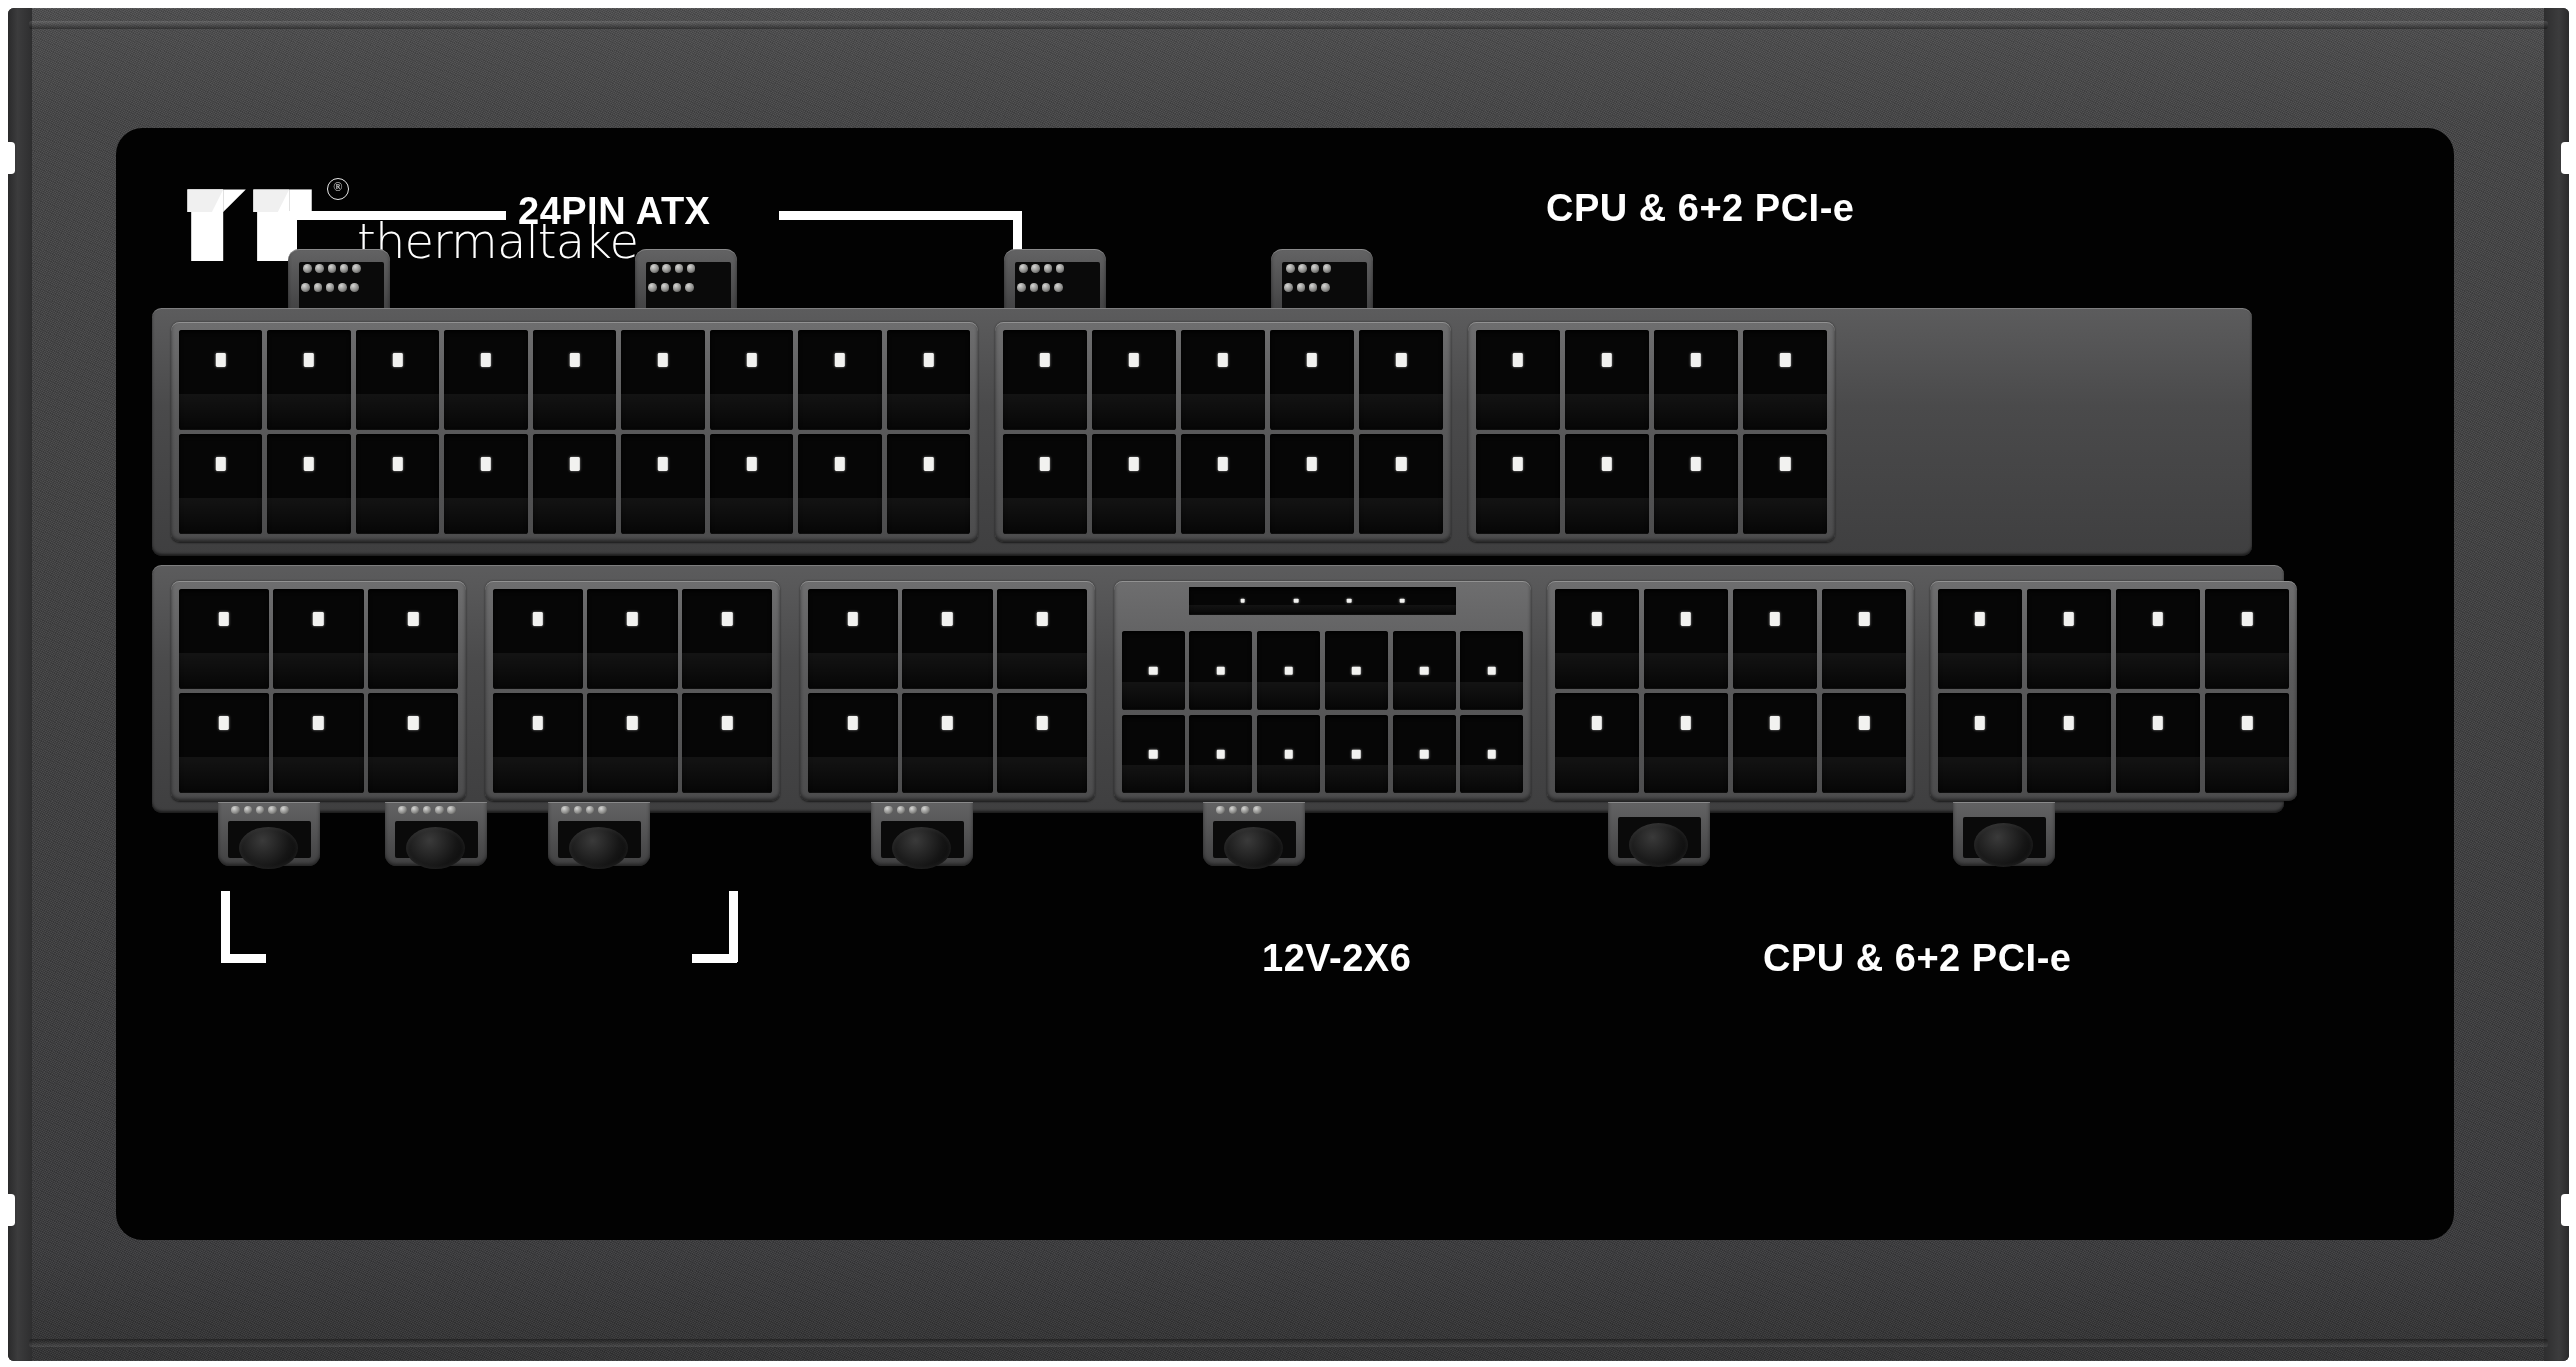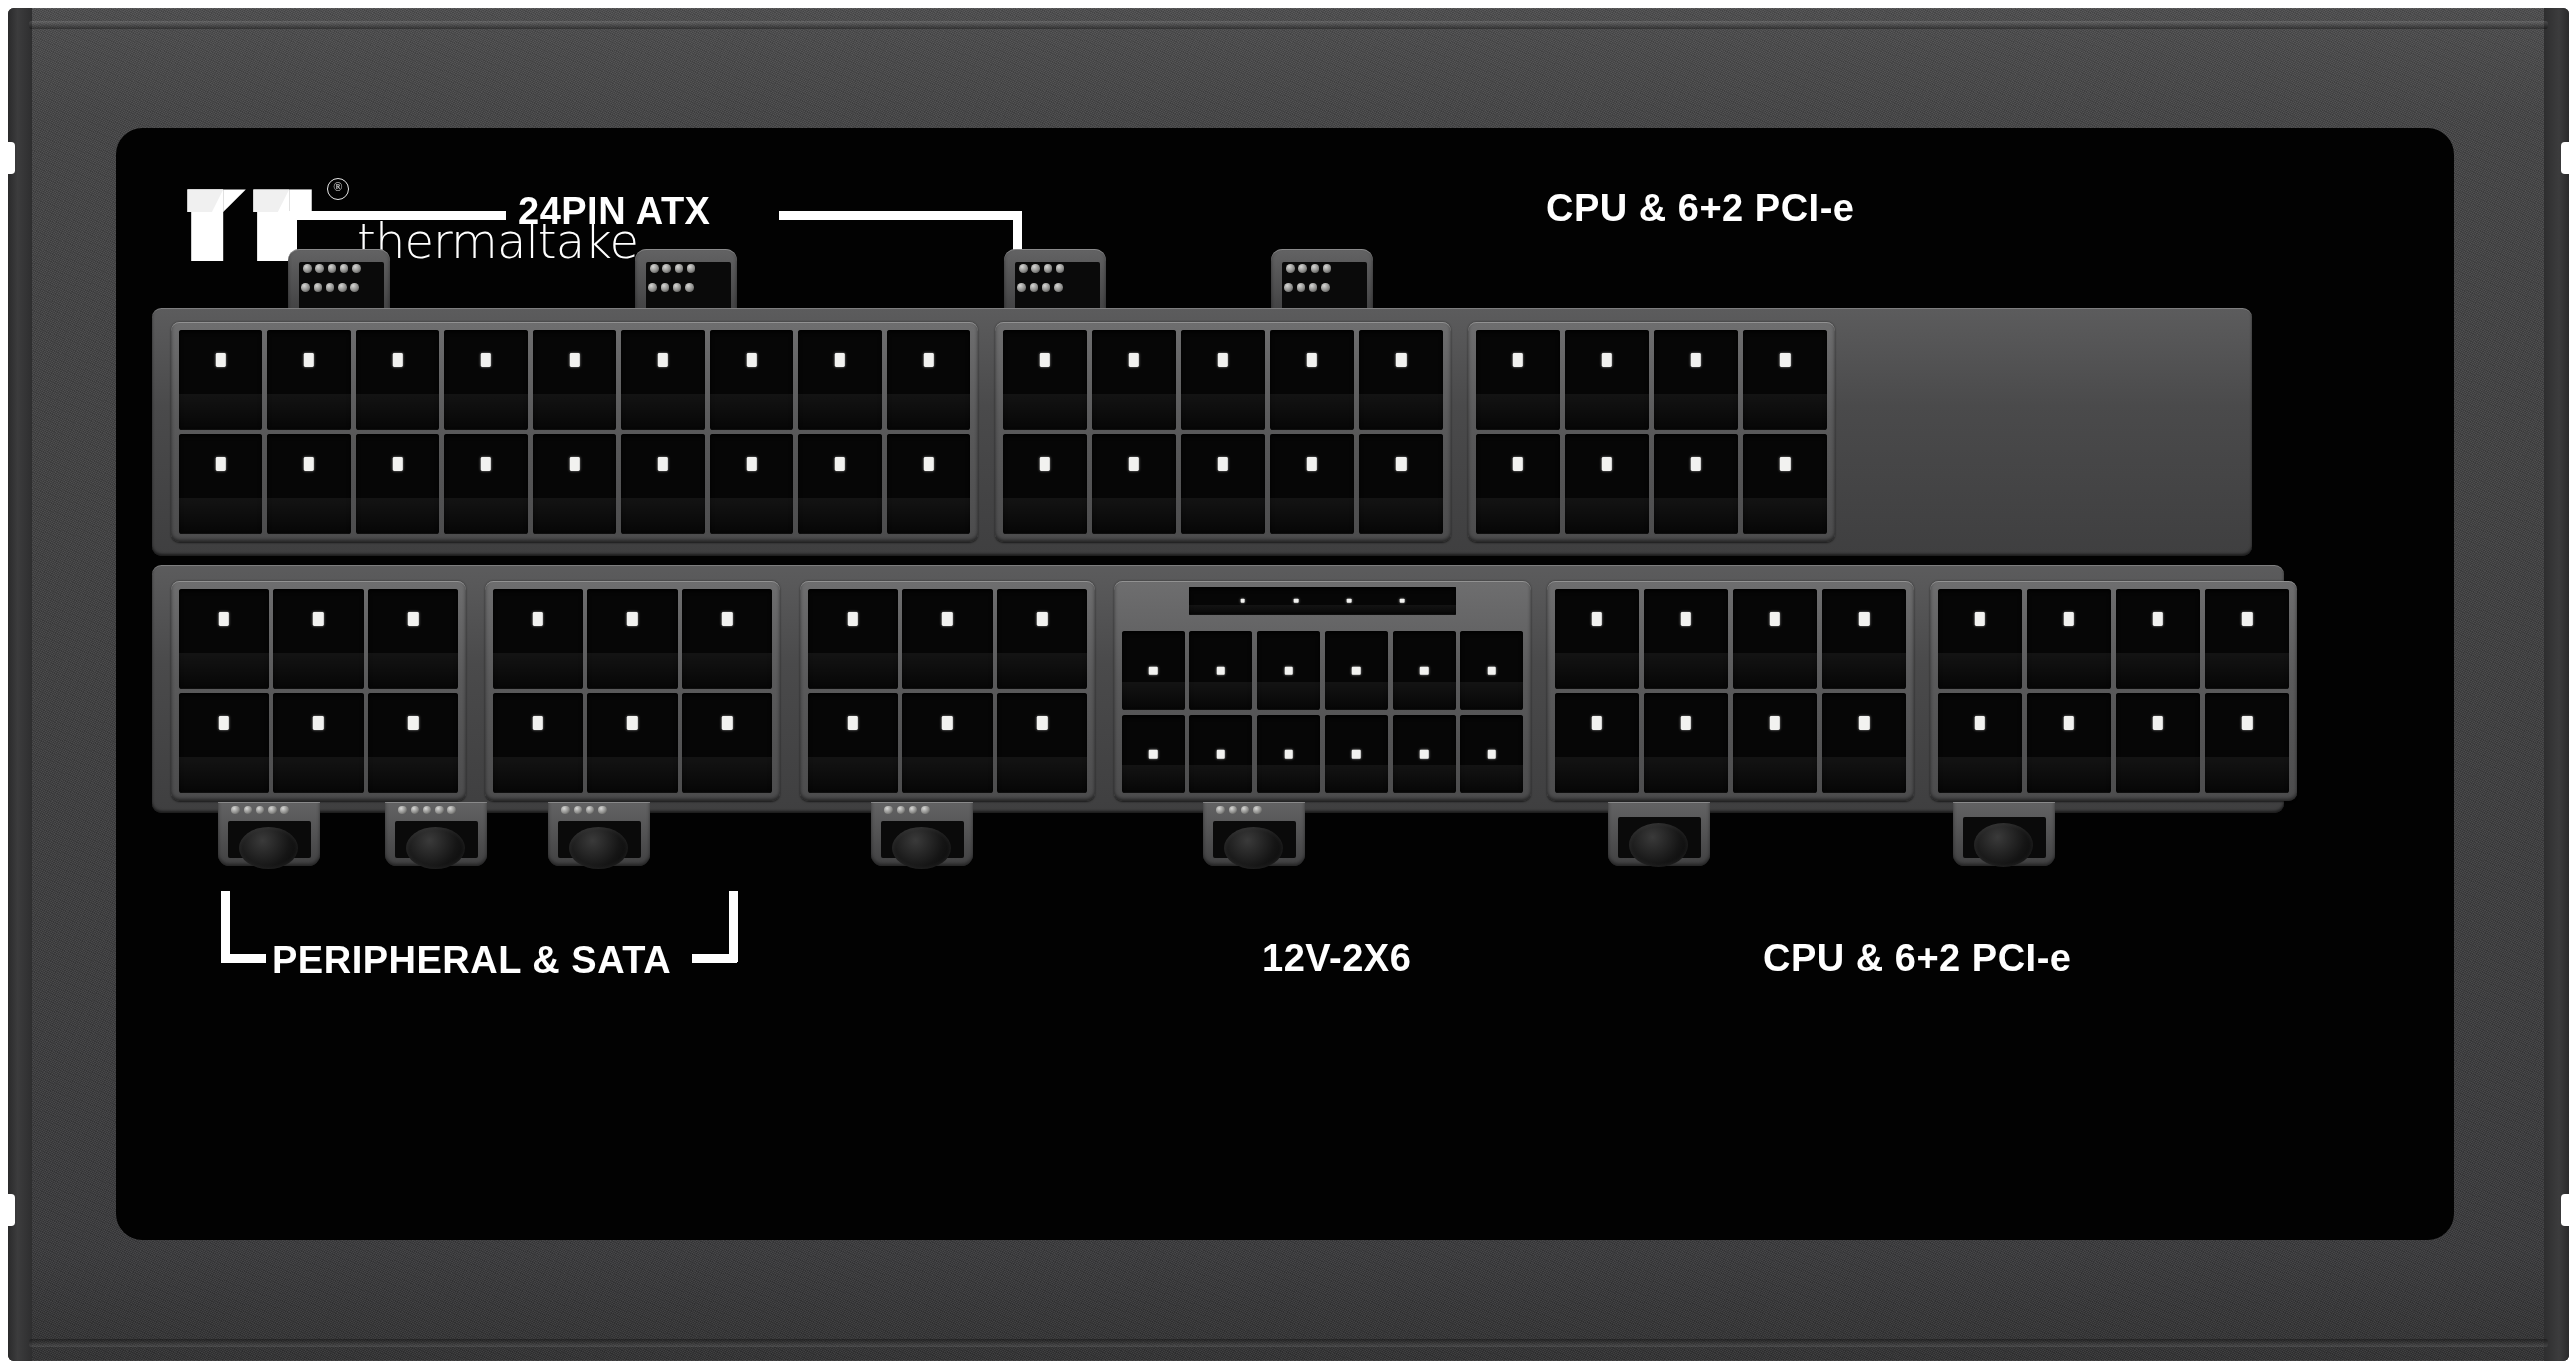--- a/index.html
+++ b/index.html
@@ -686,21 +686,20 @@
         <div class="screwlens" style="left:21px; top:21px; width:59px; height:44px;"></div>
       </div>
 
       <div class="tab down" style="left:1837px; top:674px; width:102px; height:64px;">
         <div class="tab-inner" style="left:9.5px; top:15px; right:9.5px; bottom:7.6px;"></div>
         <div class="screwlens" style="left:21px; top:21px; width:59px; height:44px;"></div>
       </div>
 
     </div>
 
-    <div class="callout" style="left:156px; top:811px;">PERIPHERAL &amp; SATA</div>
 
     <div class="bar" style="left:105px; top:763px; width:8.5px; height:71px;"></div>
     <div class="bar" style="left:105px; top:826px; width:45px; height:8.5px;"></div>
 
     <div class="bar" style="left:576px; top:826px; width:45px; height:8.5px;"></div>
     <div class="bar" style="left:613px; top:763px; width:8.5px; height:71px;"></div>
 
     <div class="callout" style="left:1146px; top:809px;">12V-2X6</div>
 
     <div class="callout" style="left:1647px; top:809px;">CPU &amp; 6+2 PCI-e</div>

